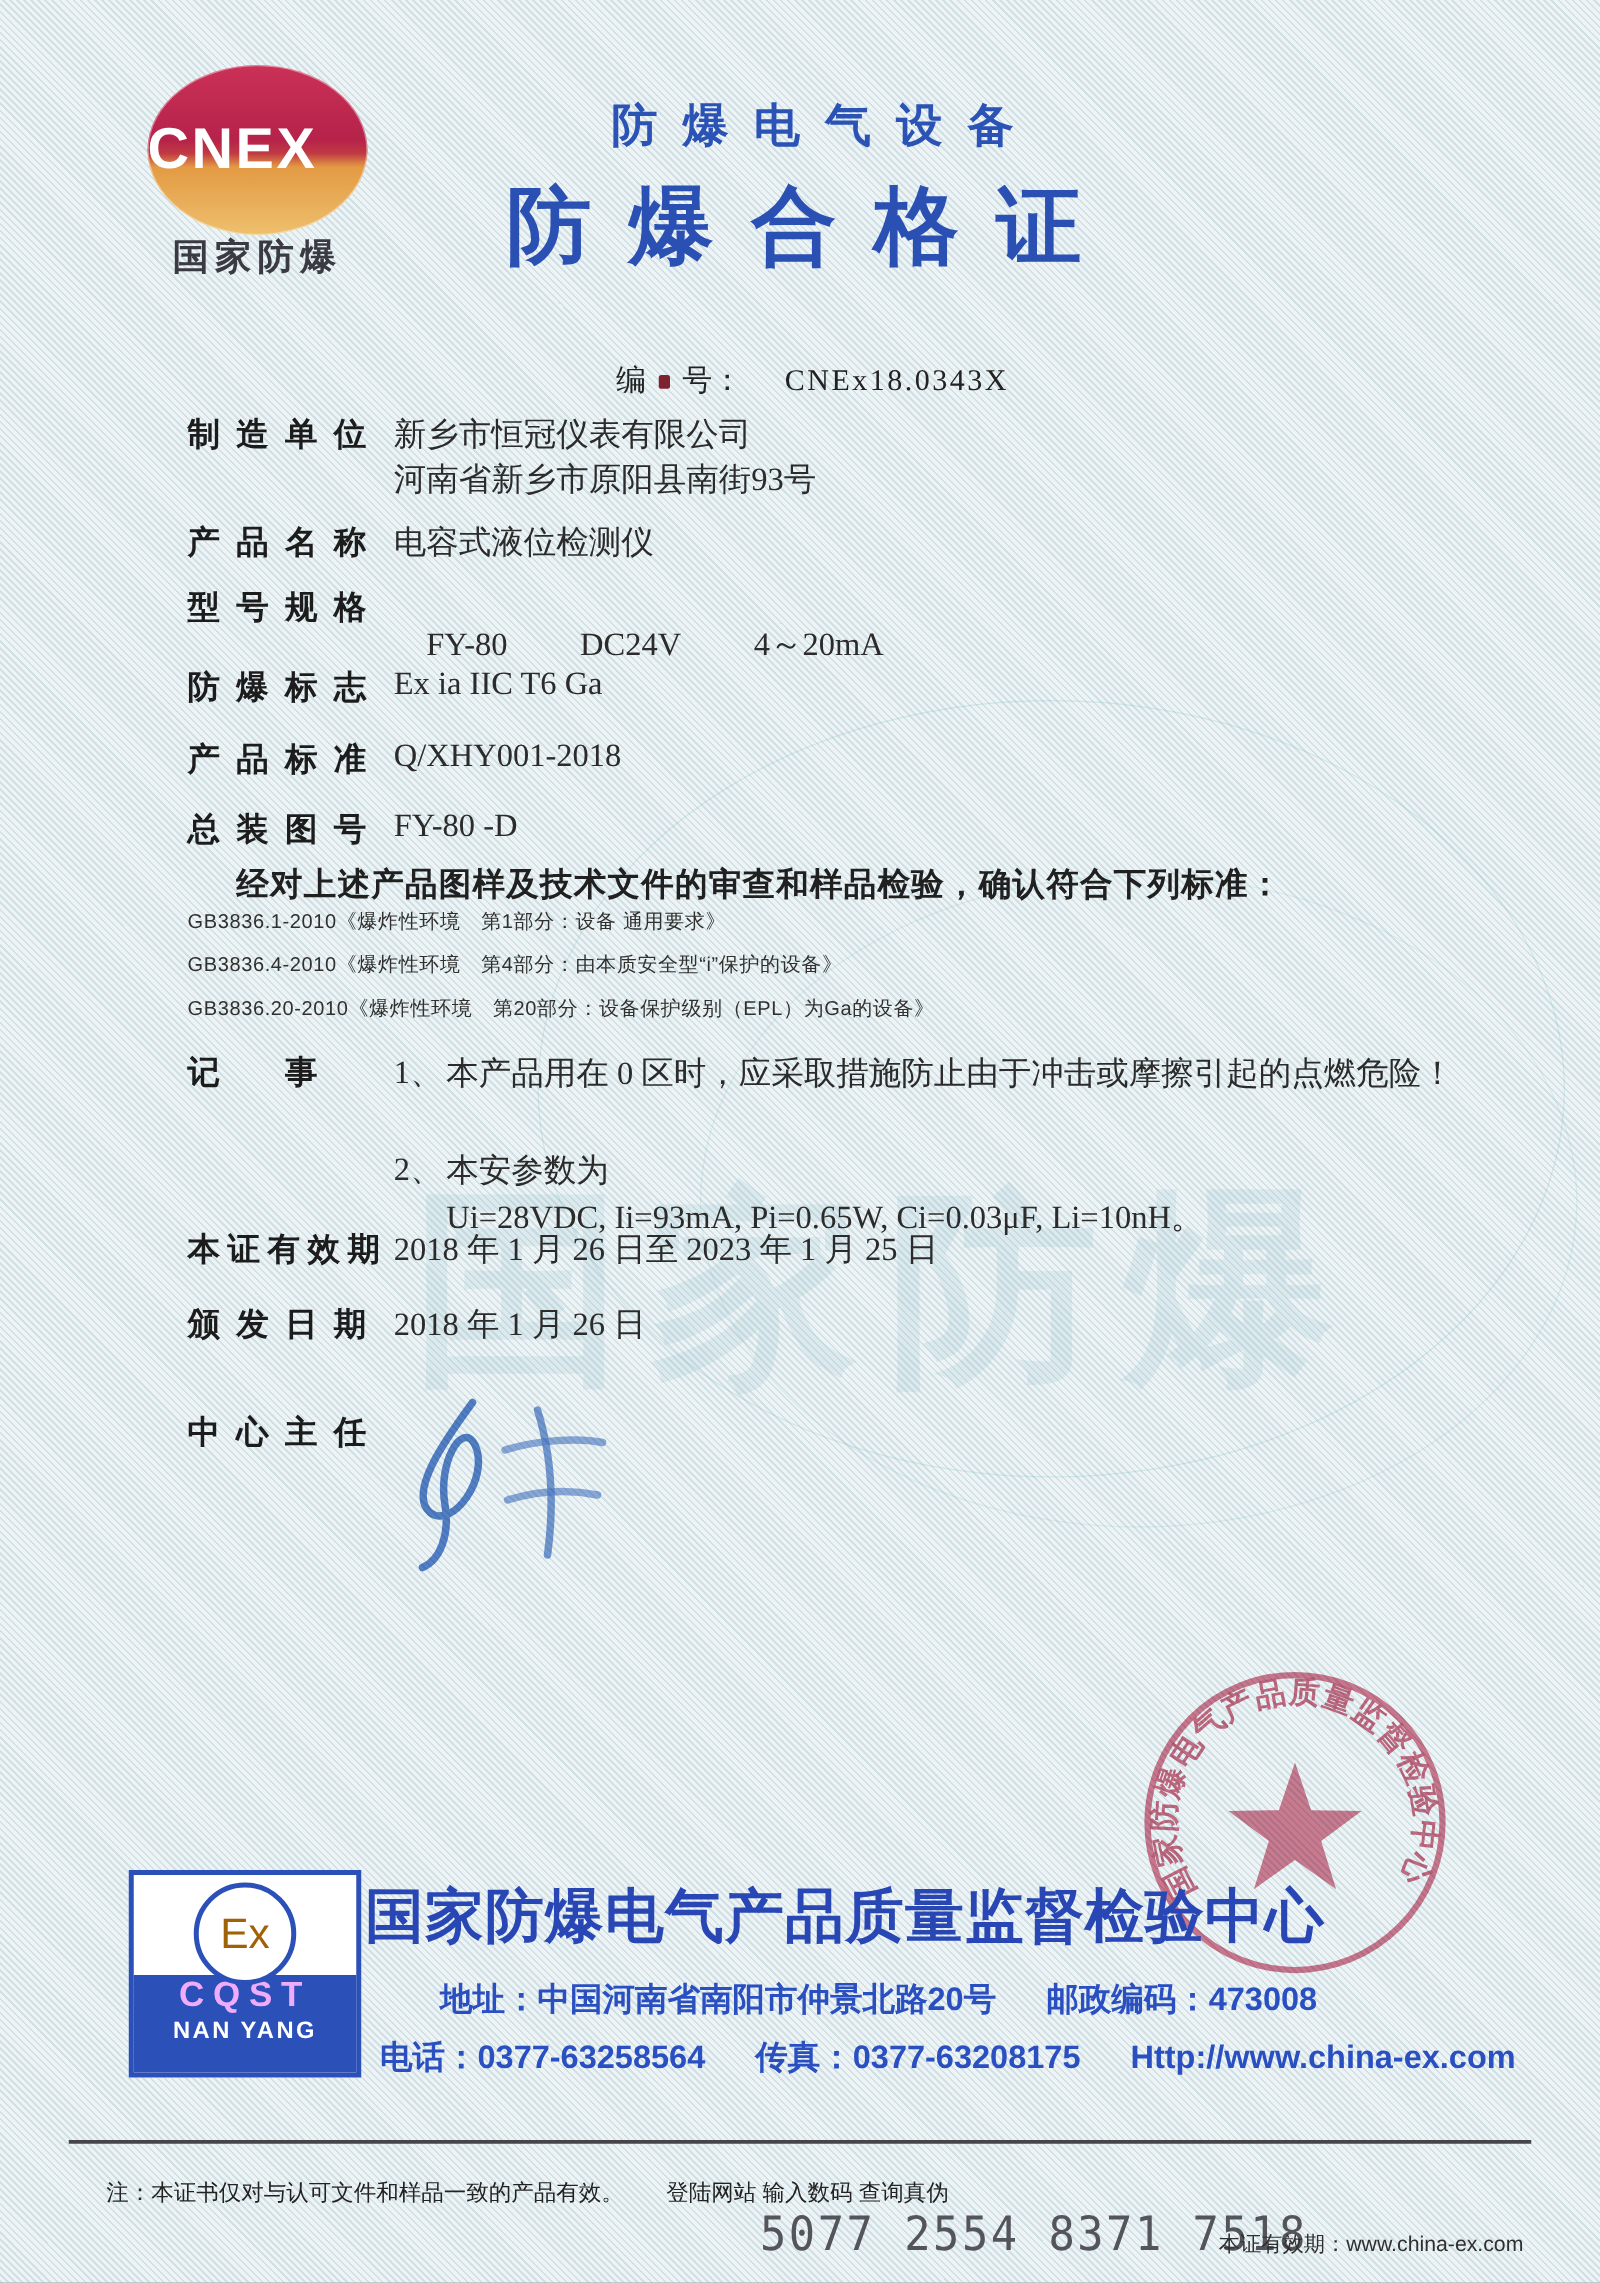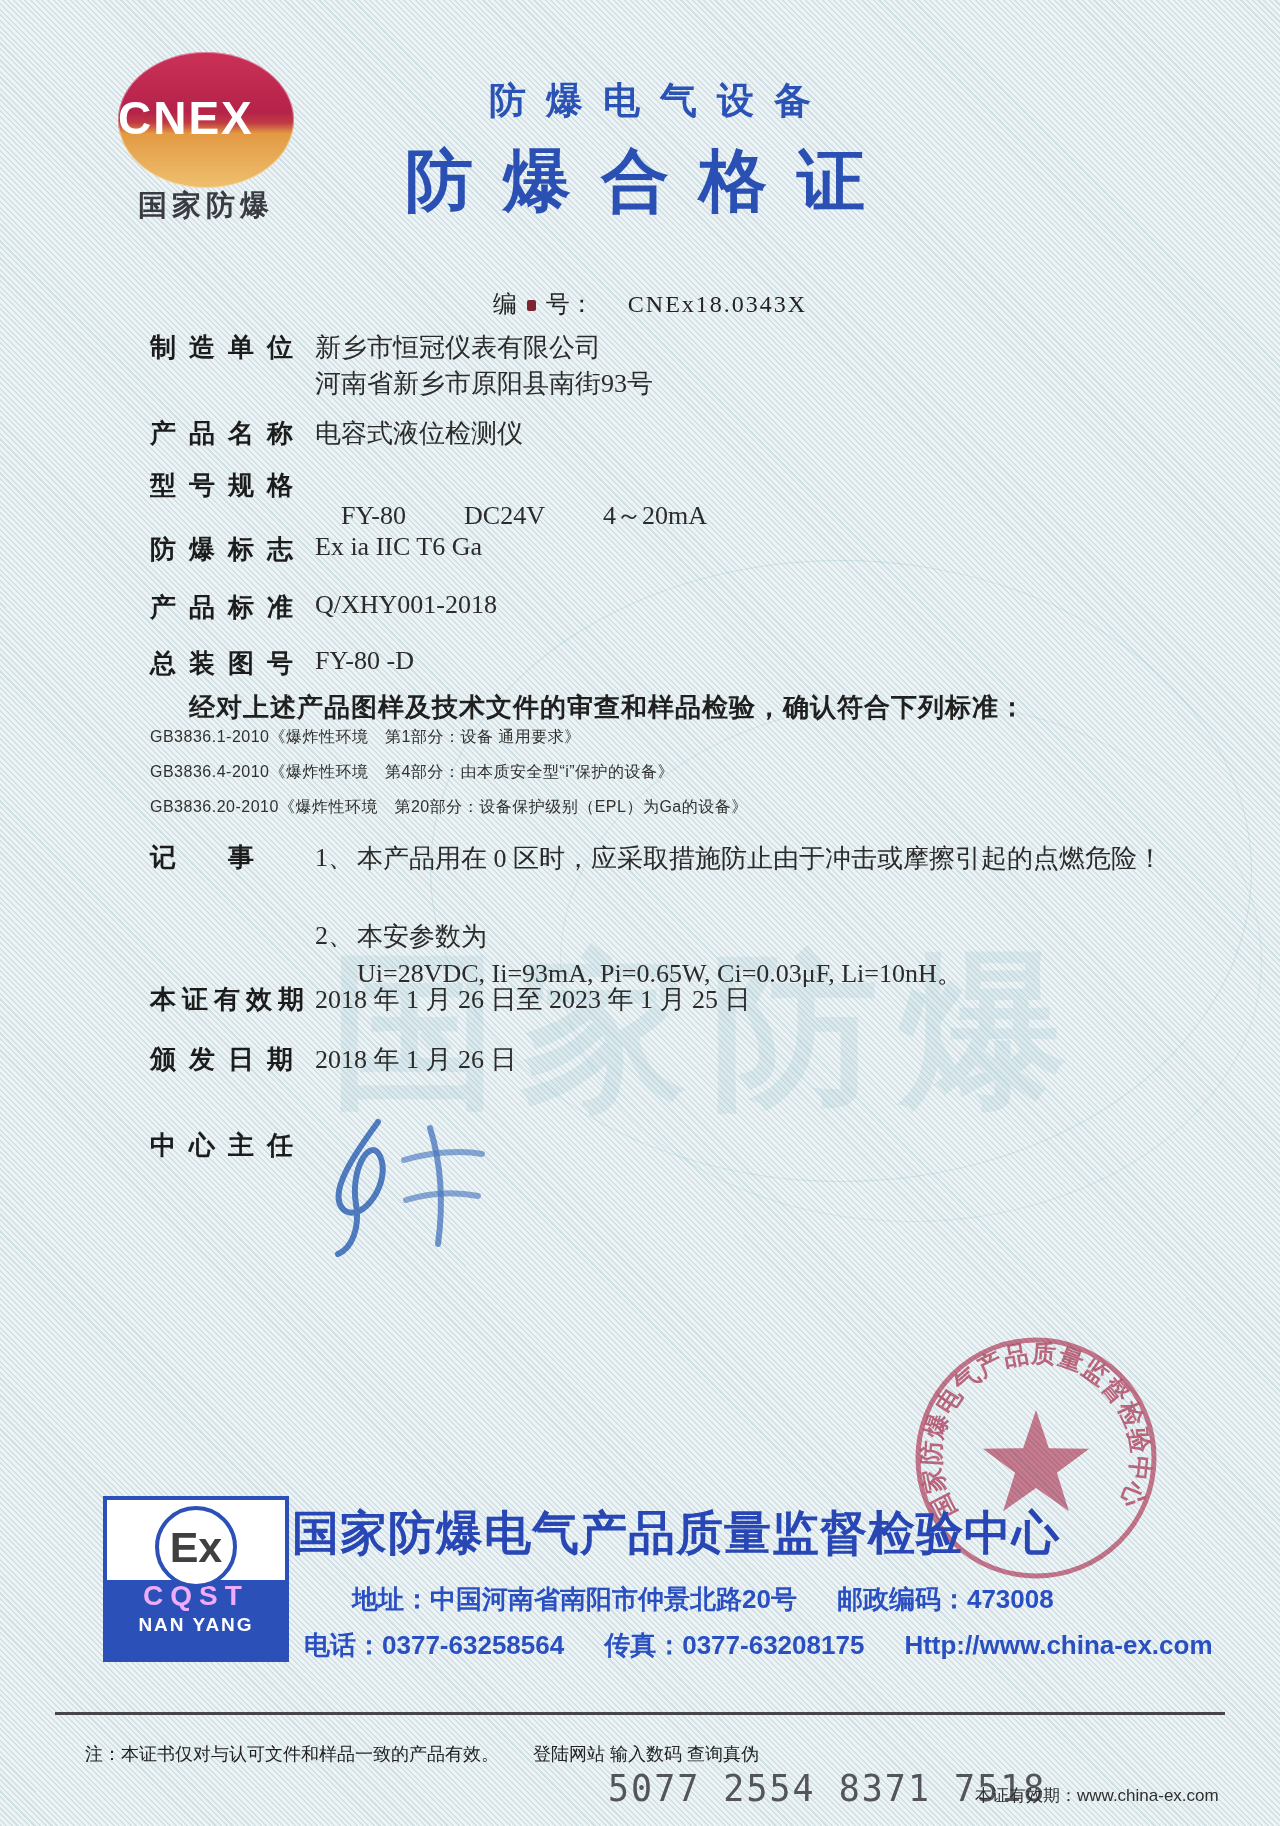--- a/index.html
+++ b/index.html
@@ -36,21 +36,21 @@
   .note-no{font-size:26px;color:#2b2b2b;font-family:"Liberation Serif",serif;flex:0 0 42px;}
   .note-text{font-size:26px;color:#2b2b2b;font-family:"Liberation Serif",serif;width:860px;line-height:38px;}
   
   .watermark{left:330px;top:920px;font-size:168px;font-weight:bold;letter-spacing:22px;color:rgba(128,184,194,.15);font-family:"Liberation Serif",serif;pointer-events:none;}
   .guil1{left:430px;top:560px;width:820px;height:620px;border:1px solid rgba(110,180,190,.22);border-radius:50%;pointer-events:none;}
   .guil2{left:560px;top:700px;width:700px;height:520px;border:1px solid rgba(110,180,190,.16);border-radius:50%;pointer-events:none;}
   
   .badge{left:103px;top:1496px;width:178px;height:158px;border:4px solid #2b50b8;background:#fff;}
   .badge-band{position:absolute;left:0;right:0;bottom:0;height:78px;background:#2b50b8;text-align:center;}
   .badge-circle{position:absolute;left:48px;top:6px;width:74px;height:74px;border:4px solid #2b50b8;border-radius:50%;background:#fff;display:flex;align-items:center;justify-content:center;z-index:2;}
-  .badge-ex{color:#404040;font-size:43px;font-weight:bold;}
+  .badge-ex{color:#a16207;font-size:34px;font-weight:normal;}
   .badge-cqst{color:#f0abfc;font-size:28px;font-weight:bold;letter-spacing:7px;margin-top:0;}
   .badge-ny{color:#fff;font-size:19px;font-weight:bold;letter-spacing:2px;margin-top:2px;}
   .org-name{left:292px;top:1502px;width:770px;font-size:47px;font-weight:bold;color:#2847b5;font-family:"Liberation Serif",serif;letter-spacing:1px;white-space:nowrap;}
   .contact{font-size:26px;font-weight:bold;color:#2a4fc0;white-space:nowrap;}
   .contact .gap{display:inline-block;width:40px;}
   
   .stamp{left:896px;top:1318px;mix-blend-mode:multiply;opacity:.92;}
   
   .sig{left:300px;top:1108px;mix-blend-mode:multiply;}
   

